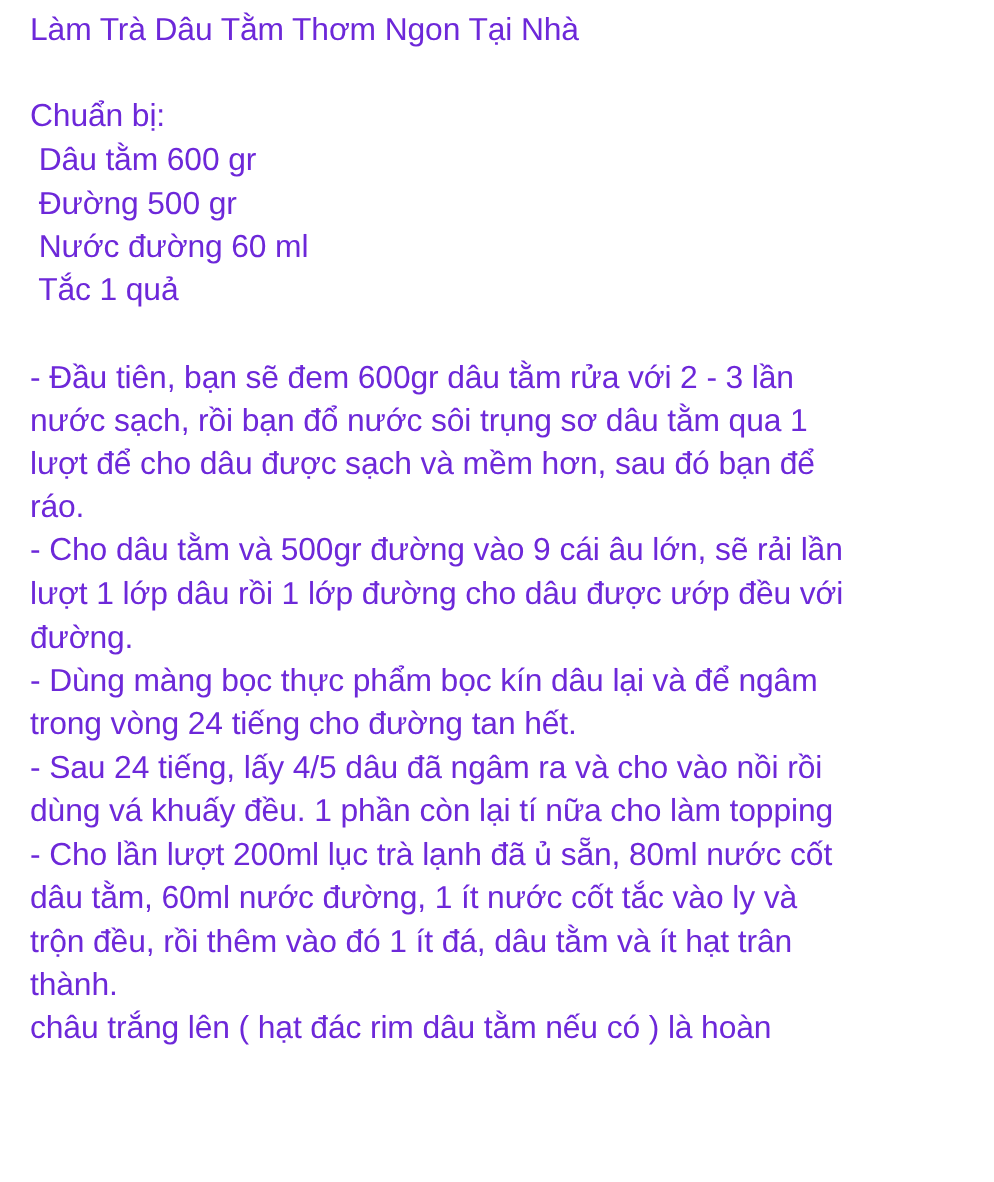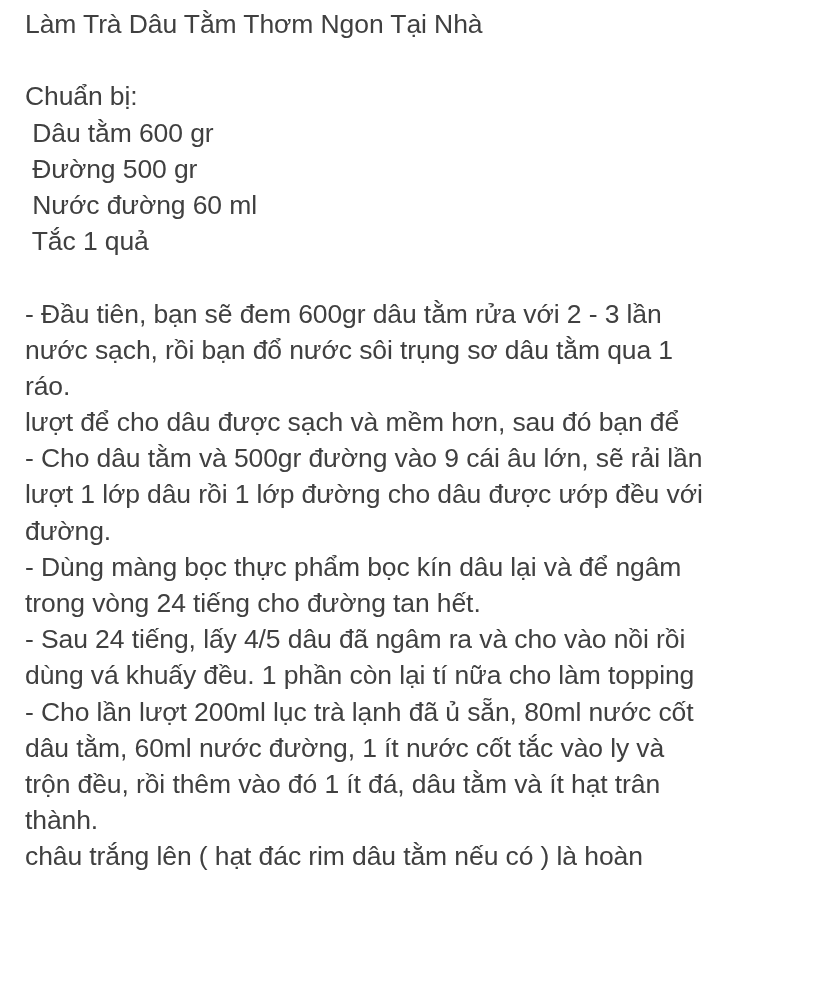--- a/index.html
+++ b/index.html
@@ -3,21 +3,21 @@
   <meta charset="utf-8">
   <style>
     html, body { margin: 0; padding: 0; background: #ffffff; }
     body { width: 828px; height: 985px; overflow: hidden; }
     .doc {
       position: relative;
       padding: 6px 0 0 25px;
       font-family: "Liberation Sans", "DejaVu Sans", sans-serif;
       font-size: 26.5px;
       line-height: 36.2px;
-      color: #404040;
+      color: #6d28d9;
       letter-spacing: -0.1px;
     }
     .line { white-space: pre; height: 36.2px; }
     .blank { height: 36.2px; }
   </style>
 </head>
 <body>
 
 <div class="doc">
   <div class="line">Làm Trà Dâu Tằm Thơm Ngon Tại Nhà</div>
@@ -26,22 +26,22 @@
   <div>
     <div class="line"> Dâu tằm 600 gr</div>
     <div class="line"> Đường 500 gr</div>
     <div class="line"> Nước đường 60 ml</div>
     <div class="line"> Tắc 1 quả</div>
   </div>
   <div class="blank"></div>
   <div>
     <div class="line">- Đầu tiên, bạn sẽ đem 600gr dâu tằm rửa với 2 - 3 lần</div>
     <div class="line">nước sạch, rồi bạn đổ nước sôi trụng sơ dâu tằm qua 1</div>
+    <div class="line">lượt để cho dâu được sạch và mềm hơn, sau đó bạn để</div>
     <div class="line">ráo.</div>
-    <div class="line">lượt để cho dâu được sạch và mềm hơn, sau đó bạn để</div>
     <div class="line">- Cho dâu tằm và 500gr đường vào 9 cái âu lớn, sẽ rải lần</div>
     <div class="line">lượt 1 lớp dâu rồi 1 lớp đường cho dâu được ướp đều với</div>
     <div class="line">đường.</div>
     <div class="line">- Dùng màng bọc thực phẩm bọc kín dâu lại và để ngâm</div>
     <div class="line">trong vòng 24 tiếng cho đường tan hết.</div>
     <div class="line">- Sau 24 tiếng, lấy 4/5 dâu đã ngâm ra và cho vào nồi rồi</div>
     <div class="line">dùng vá khuấy đều. 1 phần còn lại tí nữa cho làm topping</div>
     <div class="line">- Cho lần lượt 200ml lục trà lạnh đã ủ sẵn, 80ml nước cốt</div>
     <div class="line">dâu tằm, 60ml nước đường, 1 ít nước cốt tắc vào ly và</div>
     <div class="line">trộn đều, rồi thêm vào đó 1 ít đá, dâu tằm và ít hạt trân</div>

